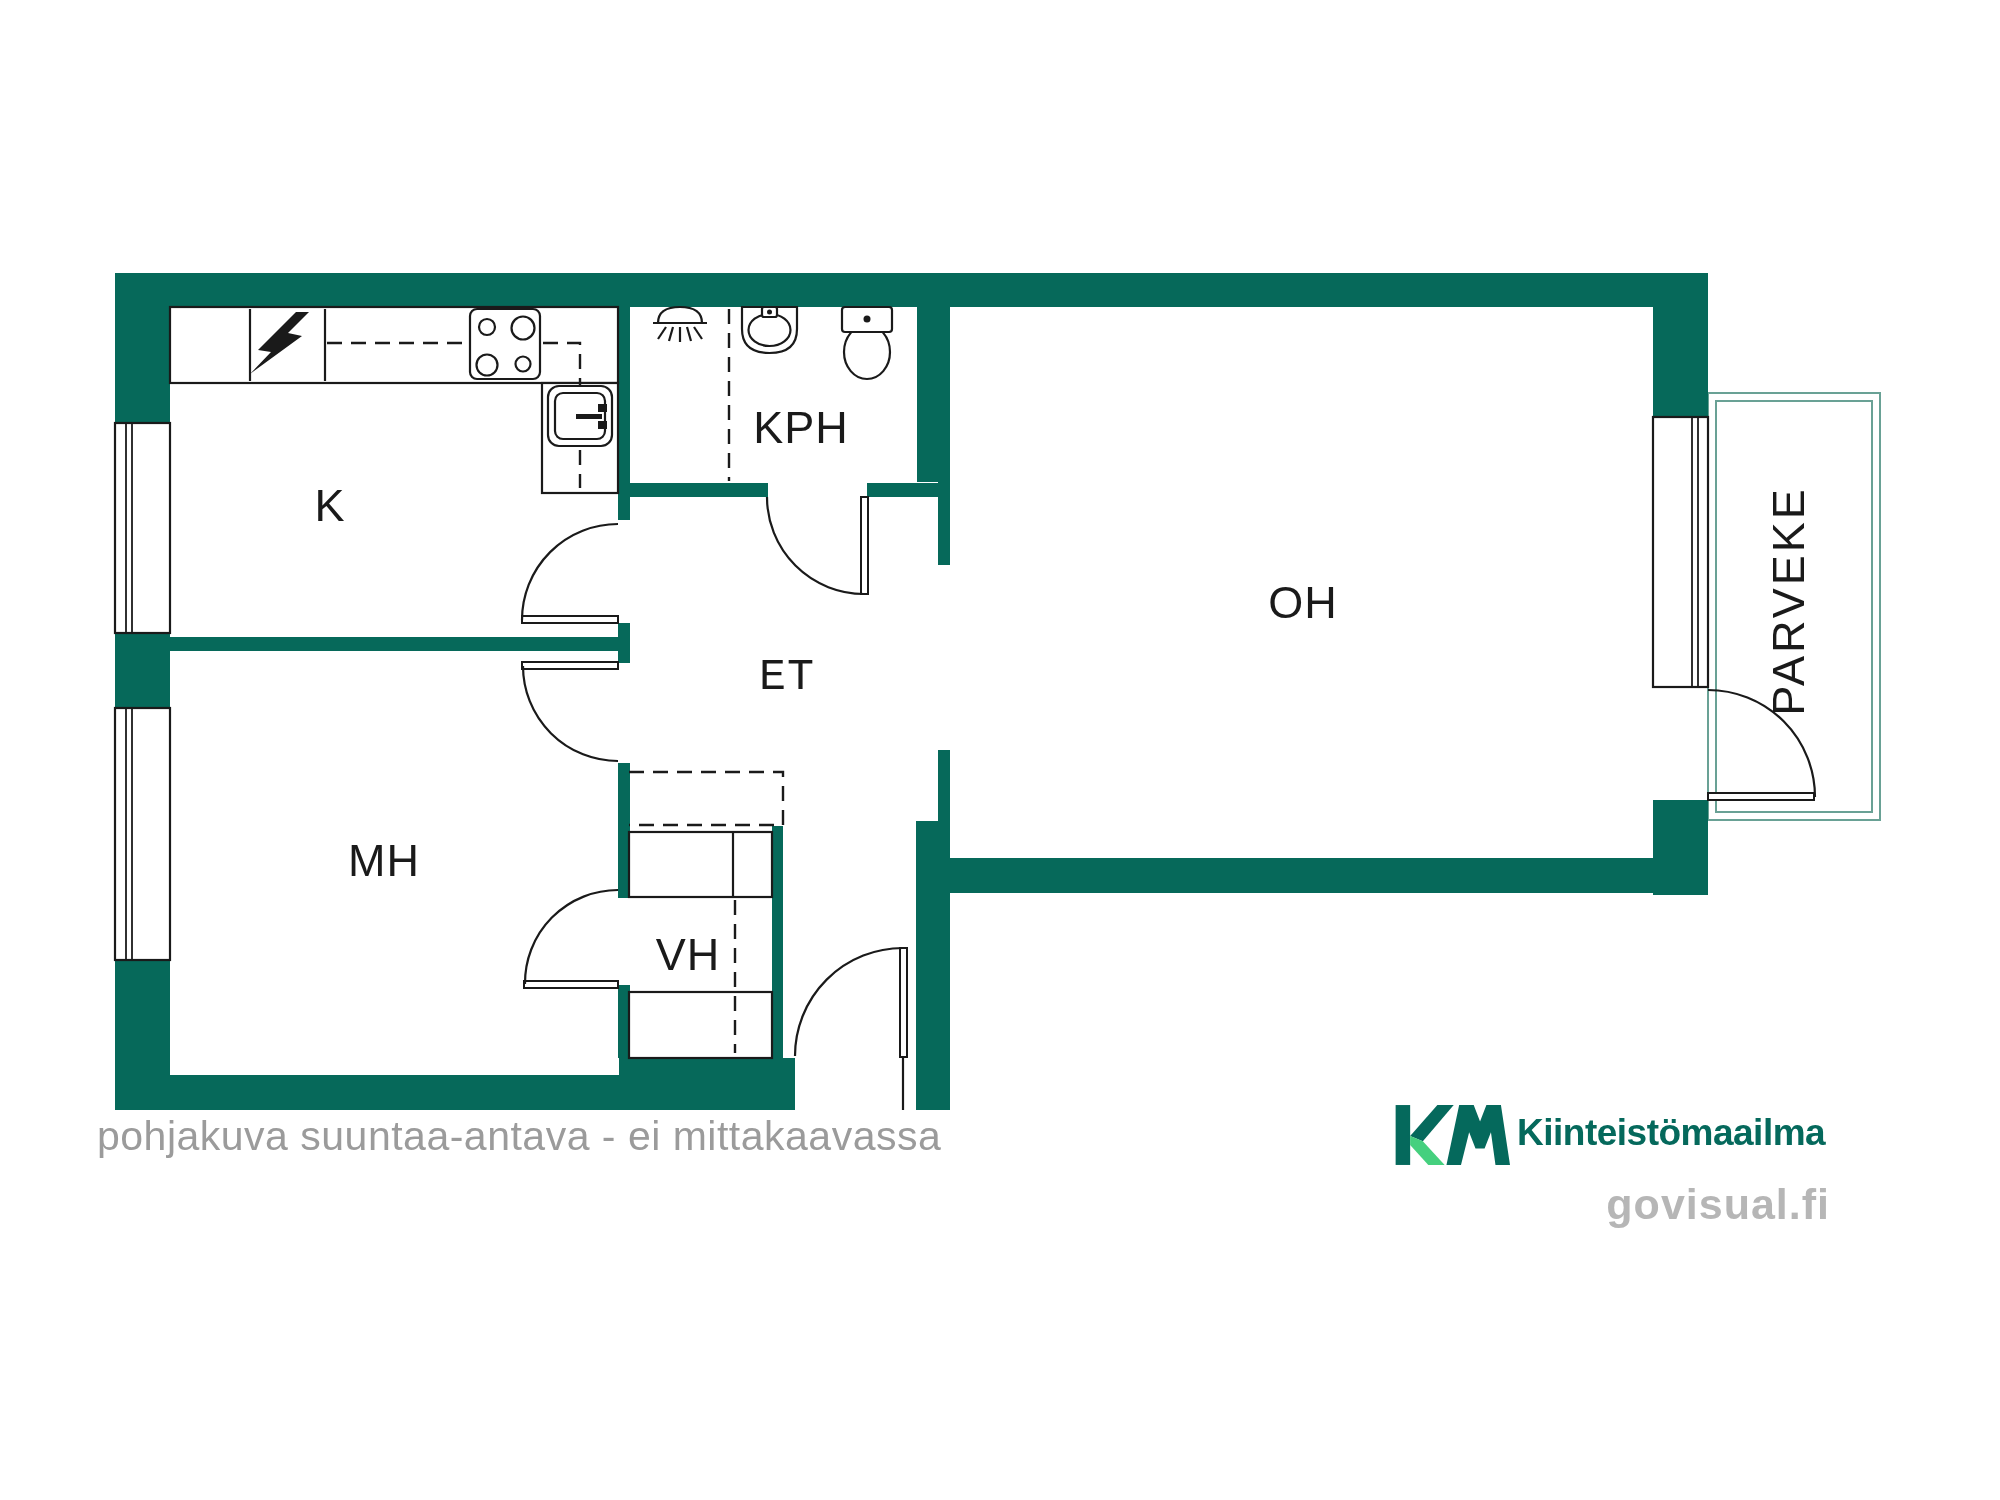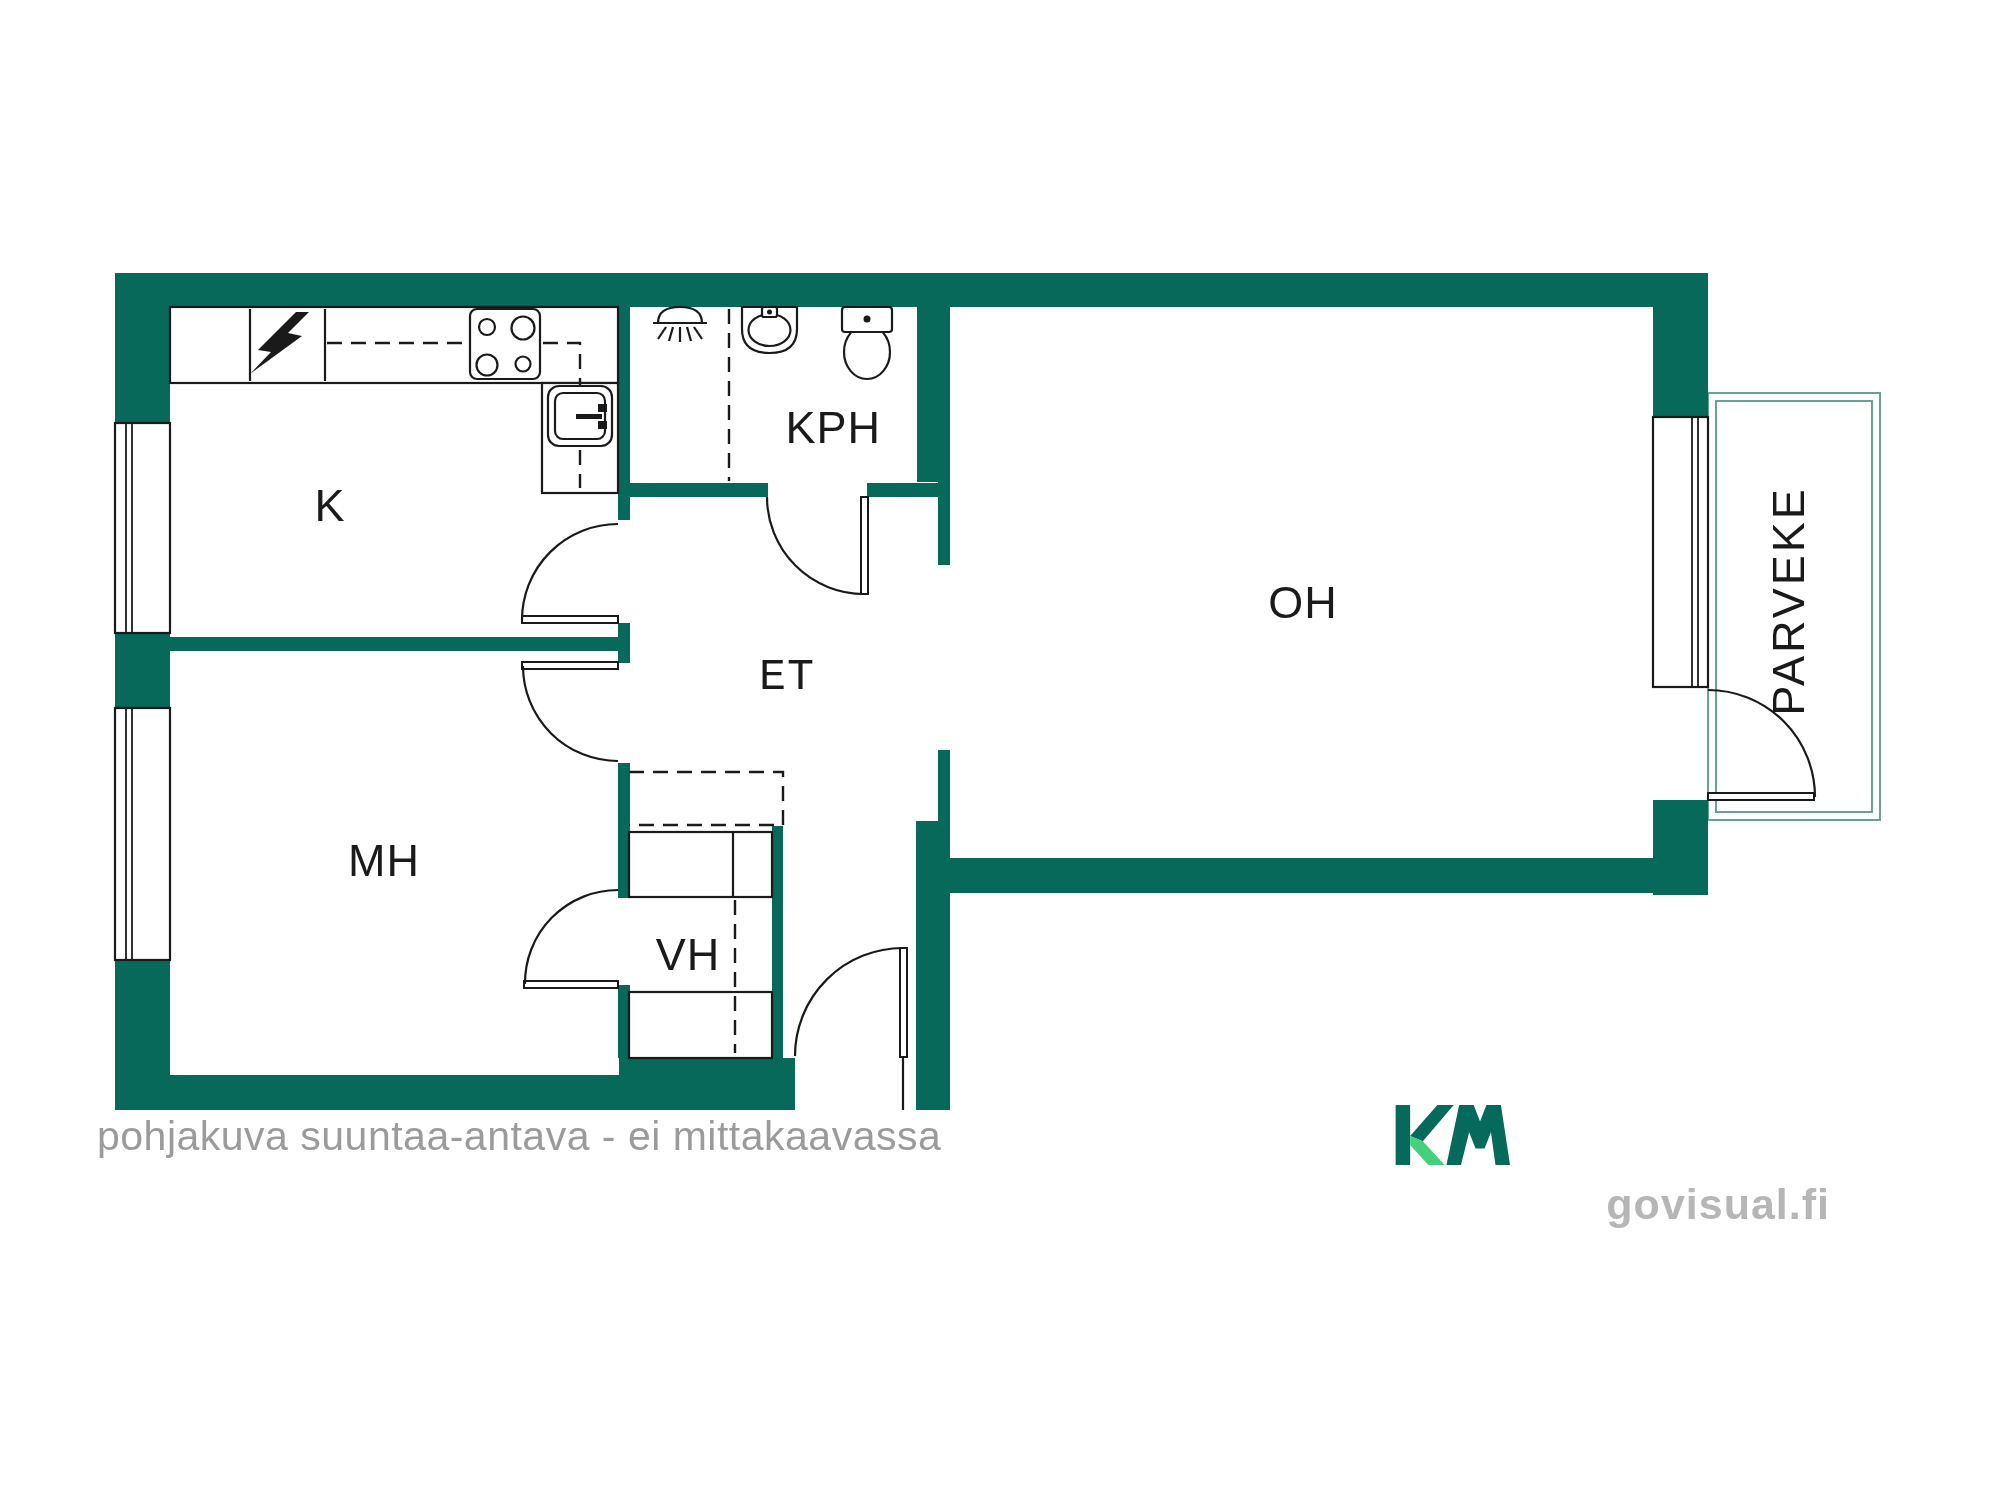--- a/index.html
+++ b/index.html
@@ -169,30 +169,31 @@
         <line class="thin" x1="903" y1="1057" x2="903" y2="1110"></line>
       </g>
       <g>
         <rect class="leaf" x="1708" y="793" width="106" height="7"></rect>
         <path class="arc" d="M1708 690 A107 107 0 0 1 1815 797"></path>
       </g>
     </g>
   </svg>
 
   <div class="room-label" style="left:270px;top:480px;width:120px;">K</div>
-  <div class="room-label" style="left:721px;top:402px;width:160px;text-align:right;">KPH</div>
+  <div class="room-label" style="left:721px;top:402px;width:160px;">KPH</div>
   <div class="room-label" style="left:727px;top:652px;width:120px;font-family:Liberation Mono, monospace;">ET</div>
   <div class="room-label" style="left:1243px;top:532px;width:120px;margin-top:45px;">OH</div>
   <div class="room-label" style="left:324px;top:835px;width:120px;">MH</div>
   <div class="room-label" style="left:628px;top:929px;width:120px;">VH</div>
   <div class="room-label label-vertical" style="left:1629px;top:575px;width:320px;">PARVEKE</div>
 
   <div class="disclaimer">pohjakuva suuntaa-antava - ei mittakaavassa</div>
 
   <svg class="logo-mark" width="118" height="64" viewBox="0 0 130 70">
     <rect x="4" y="2" width="16" height="66" fill="var(--logo-green)"></rect>
     <polygon points="20,36 50,2 68,2 34,42" fill="var(--logo-green)"></polygon>
     <polygon points="20,36 34,42 58,68 40,68 20,46" fill="var(--logo-accent-green)"></polygon>
     <polygon points="60,68 74,2 90,2 97,20 104,2 120,2 130,68 114,68 109,32 102,50 92,50 85,32 76,68" fill="var(--logo-green)"></polygon>
   </svg>
+  <div class="brand-name">Kiinteistömaailma</div>
   <div class="watermark">govisual.fi</div>
 
 </div>
 
 </body></html>

